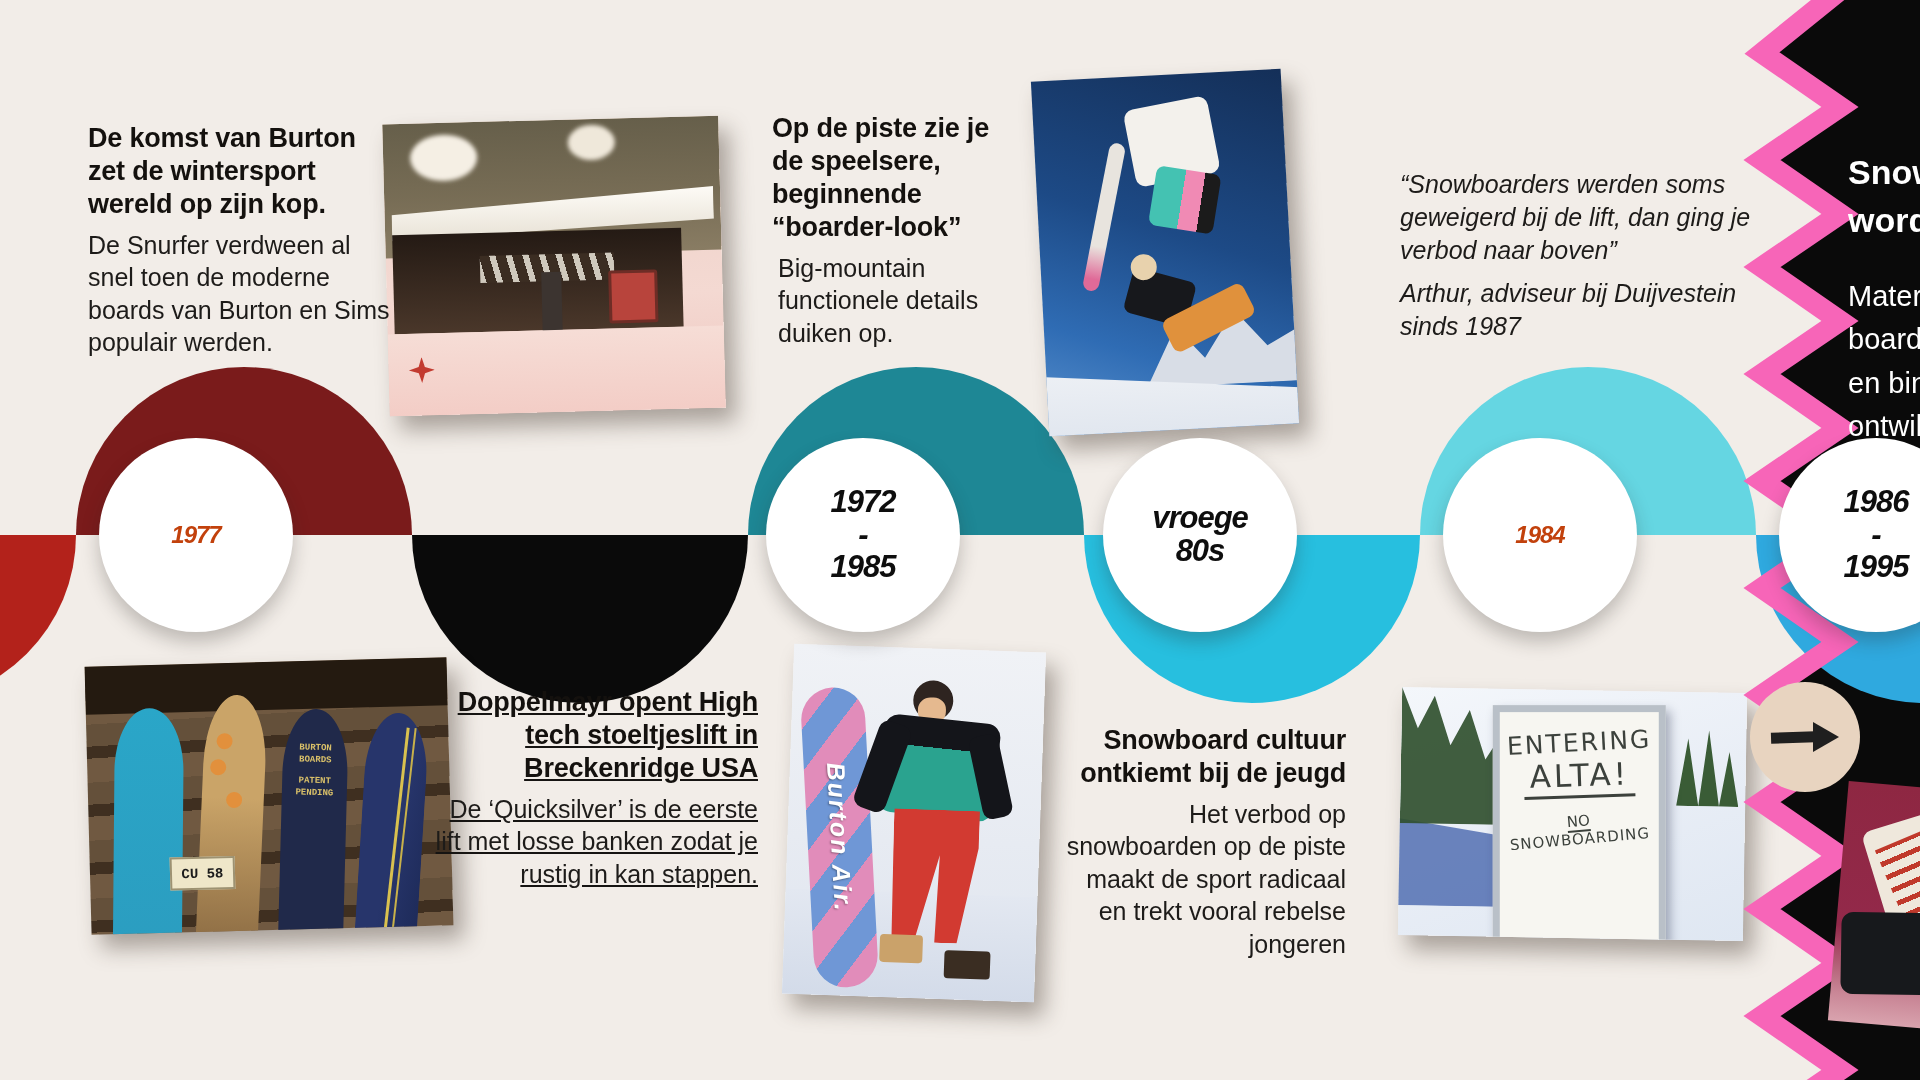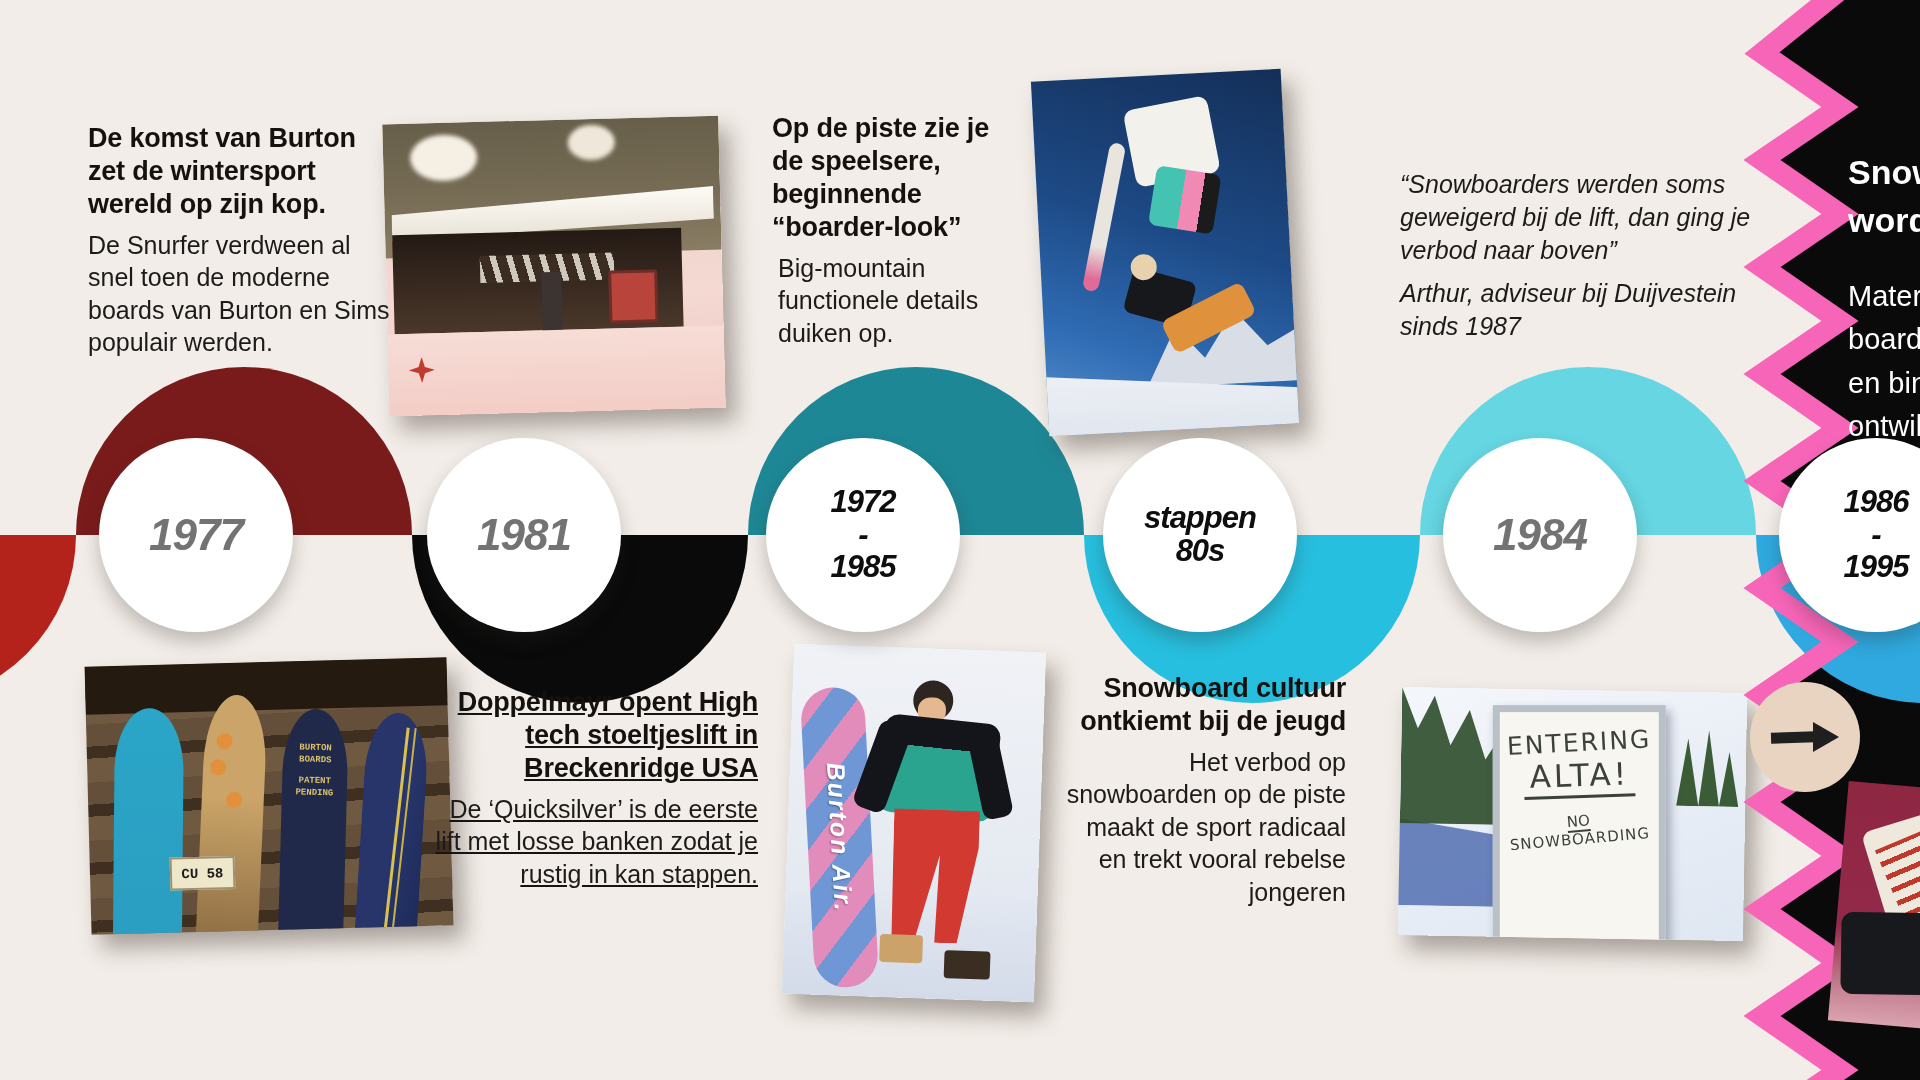--- a/index.html
+++ b/index.html
@@ -10,21 +10,21 @@
   
   .tblock{position:absolute;}
   .title{font-weight:700;font-size:27px;line-height:1.22;letter-spacing:-0.2px;color:#14110e;}
   .body{font-size:25px;line-height:1.3;color:#1d1b19;margin-top:8px;}
   .quote{font-size:25px;line-height:1.32;font-style:italic;color:#1d1b19;margin-top:10px;}
   .right{text-align:right;}
   
   .node{position:absolute;top:438px;width:194px;height:194px;border-radius:50%;background:#fff;
         box-shadow:0 10px 18px rgba(40,35,30,.25);display:flex;flex-direction:column;
         align-items:center;justify-content:center;z-index:50;}
-  .yr{font-style:italic;font-weight:700;font-size:44px;color:#737373;letter-spacing:-1px;}
+  .yr{font-style:italic;font-weight:700;font-size:24px;color:#c2410c;letter-spacing:-1px;}
   .yr2{font-style:italic;font-weight:700;font-size:31px;line-height:1.05;color:#0e0e0e;letter-spacing:-1px;text-align:center;}
   
   .photo{position:absolute;overflow:hidden;box-shadow:10px 14px 22px rgba(60,48,38,.4);}
   .ph-el{position:absolute;}
   
   .ptitle{font-weight:700;font-size:34px;line-height:1.42;color:#fff;white-space:nowrap;}
   .pbody{font-size:29px;line-height:1.5;color:#fff;white-space:nowrap;}
   
   .arrowbtn{position:absolute;left:1750px;top:682px;width:110px;height:110px;border-radius:50%;
             background:#E8D4C0;z-index:60;display:flex;align-items:center;justify-content:center;cursor:pointer;}
@@ -136,21 +136,21 @@
   <div class="tblock" style="left:1400px;top:158px;width:372px;">
     <div class="quote">“Snowboarders werden soms geweigerd bij de lift, dan ging je verbod naar boven”</div>
     <div class="quote" style="">Arthur, adviseur bij Duijvestein sinds 1987</div>
   </div>
 
   <div class="tblock right" style="left:428px;top:686px;width:330px;text-decoration:underline;">
     <div class="title">Doppelmayr opent High tech stoeltjeslift in Breckenridge USA</div>
     <div class="body">De ‘Quicksilver’ is de eerste lift met losse banken zodat je rustig in kan stappen.</div>
   </div>
 
-  <div class="tblock right" style="left:1056px;top:672px;width:290px;">
+  <div class="tblock right" style="left:1056px;top:724px;width:290px;">
     <div class="title">Snowboard cultuur ontkiemt bij de jeugd</div>
     <div class="body">Het verbod op snowboarden op de piste maakt de sport radicaal en trekt vooral rebelse jongeren</div>
   </div>
 
   <svg class="abs" style="left:0;top:0;z-index:40" width="1920" height="1080" viewBox="0 0 1920 1080">
     <path d="M 1840 0 L 1762 53 L 1840 107 L 1762 160 L 1840 214 L 1762 267 L 1840 321 L 1762 374 L 1840 428 L 1762 481 L 1840 535 L 1762 588 L 1840 642 L 1762 695 L 1840 749 L 1762 802 L 1840 856 L 1762 909 L 1840 963 L 1762 1016 L 1840 1070 L 1762 1123 L 1920 1123 L 1920 0 Z" fill="#0A0A0A"></path>
     <path d="M 1756 535 A 168 168 0 0 0 2092 535 Z" fill="#2FA9DF"></path>
     <polyline fill="none" stroke-width="21" stroke-miterlimit="12" points="1840,-10 1762,53 1840,107 1762,160 1840,214 1762,267 1840,321 1762,374 1840,428 1762,481 1840,535 1762,588 1840,642 1762,695 1840,749 1762,802 1840,856 1762,909 1840,963 1762,1016 1840,1070 1762,1123" stroke="#F765B8"></polyline>
   </svg>
 
@@ -167,30 +167,27 @@
     <div style="height:30px;"></div>
     <div class="pbody">Materi</div>
     <div class="pbody">boards</div>
     <div class="pbody">en bin</div>
     <div class="pbody">ontwik</div>
   </div>
 
   <div class="node" style="left:99px;">
     <div class="yr">1977</div>
   </div>
-  <div class="node" style="left:427px;">
-    <div class="yr">1981</div>
-  </div>
   <div class="node" style="left:766px;">
     <div class="yr2">1972</div>
     <div class="yr2">-</div>
     <div class="yr2">1985</div>
   </div>
   <div class="node" style="left:1103px;">
-    <div class="yr2">stappen</div>
+    <div class="yr2">vroege</div>
     <div class="yr2">80s</div>
   </div>
   <div class="node" style="left:1443px;">
     <div class="yr">1984</div>
   </div>
   <div class="node" style="left:1779px;">
     <div class="yr2">1986</div>
     <div class="yr2">-</div>
     <div class="yr2">1995</div>
   </div>

